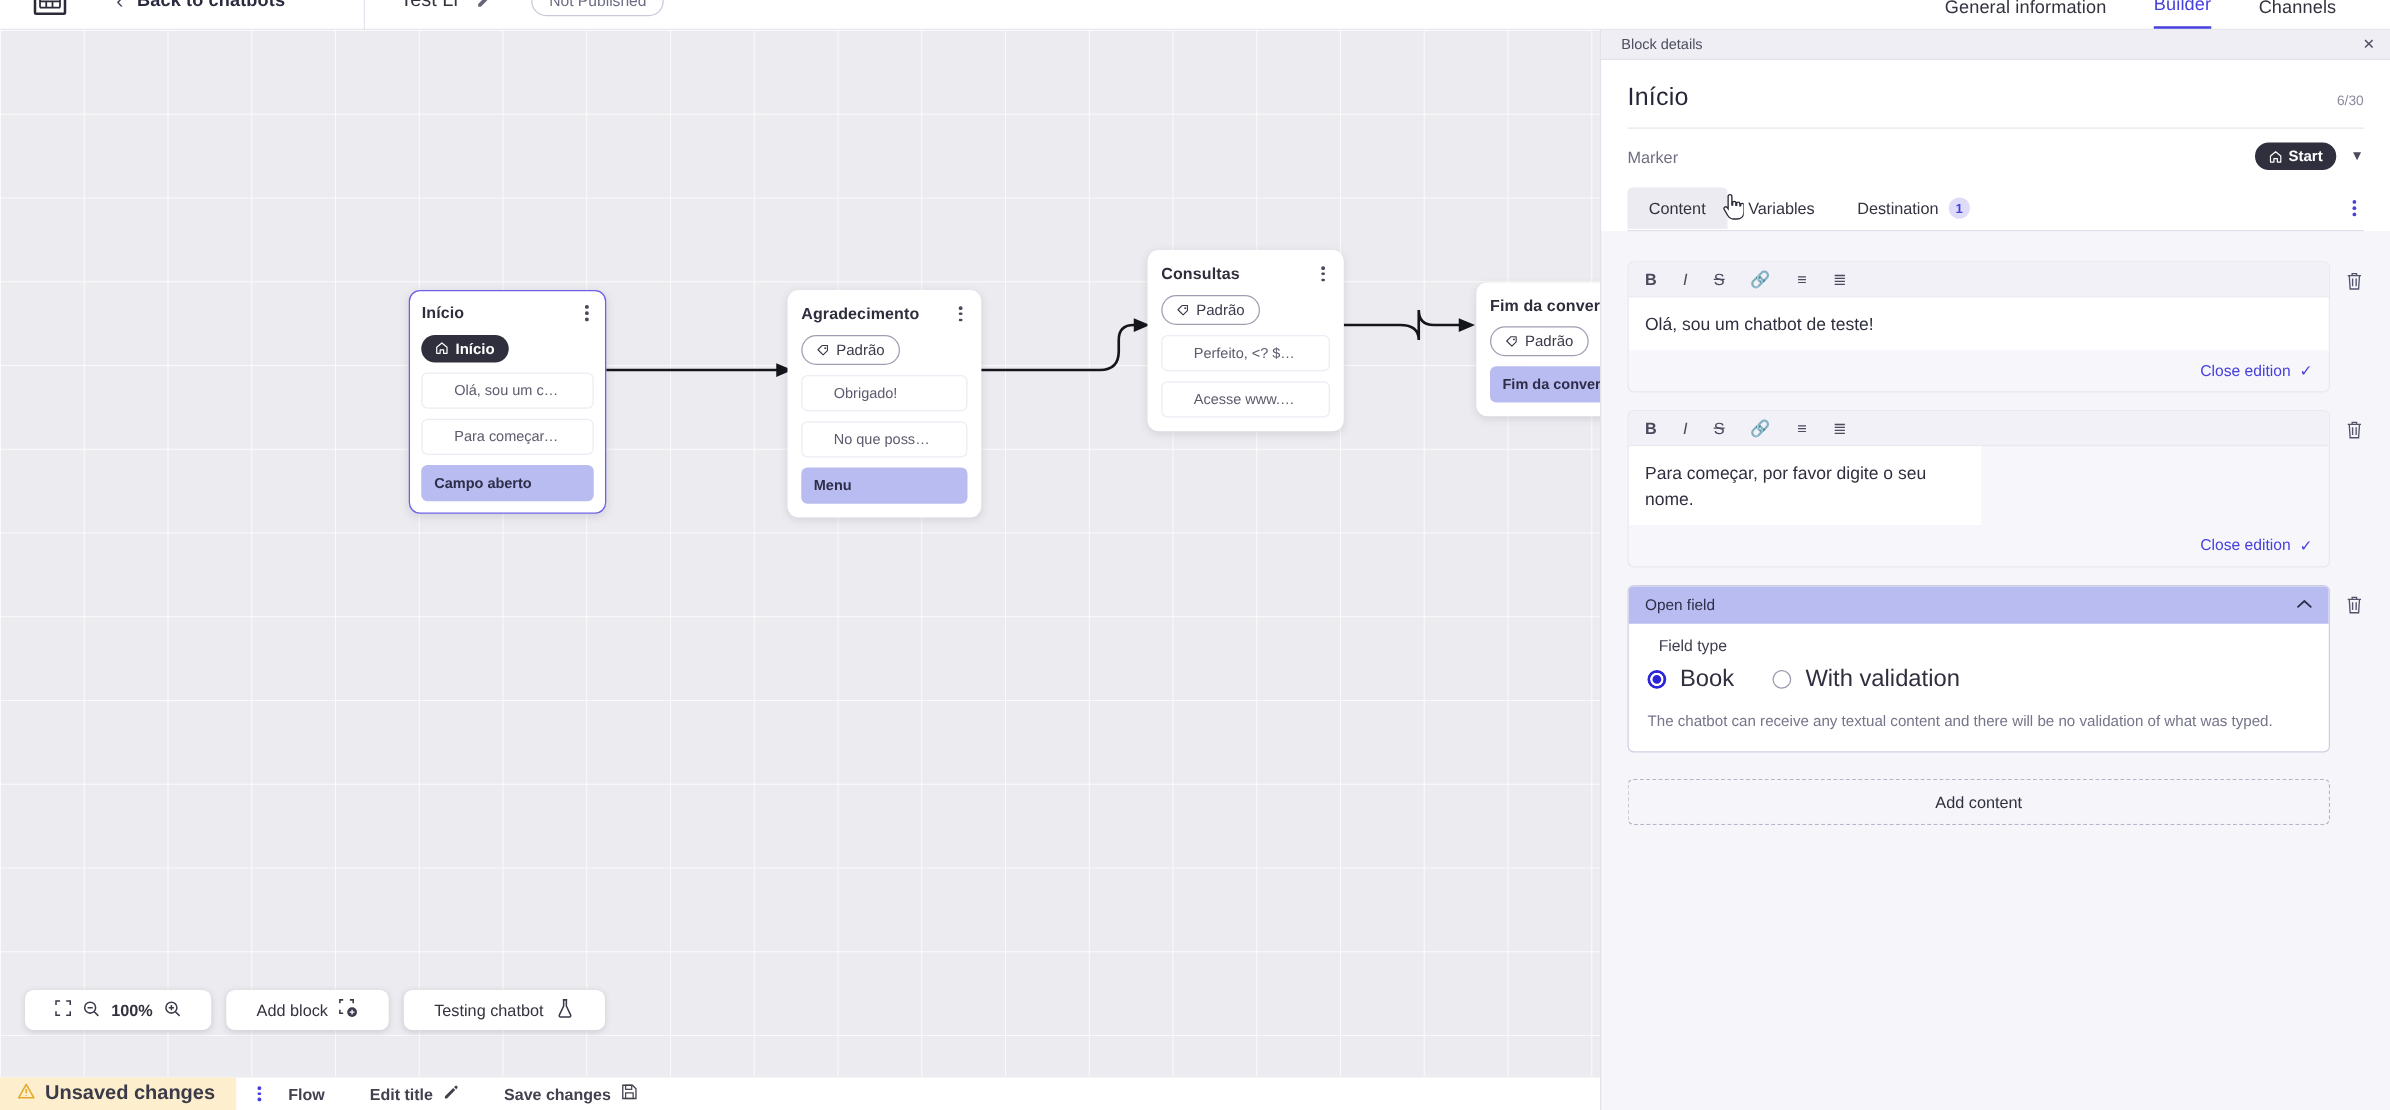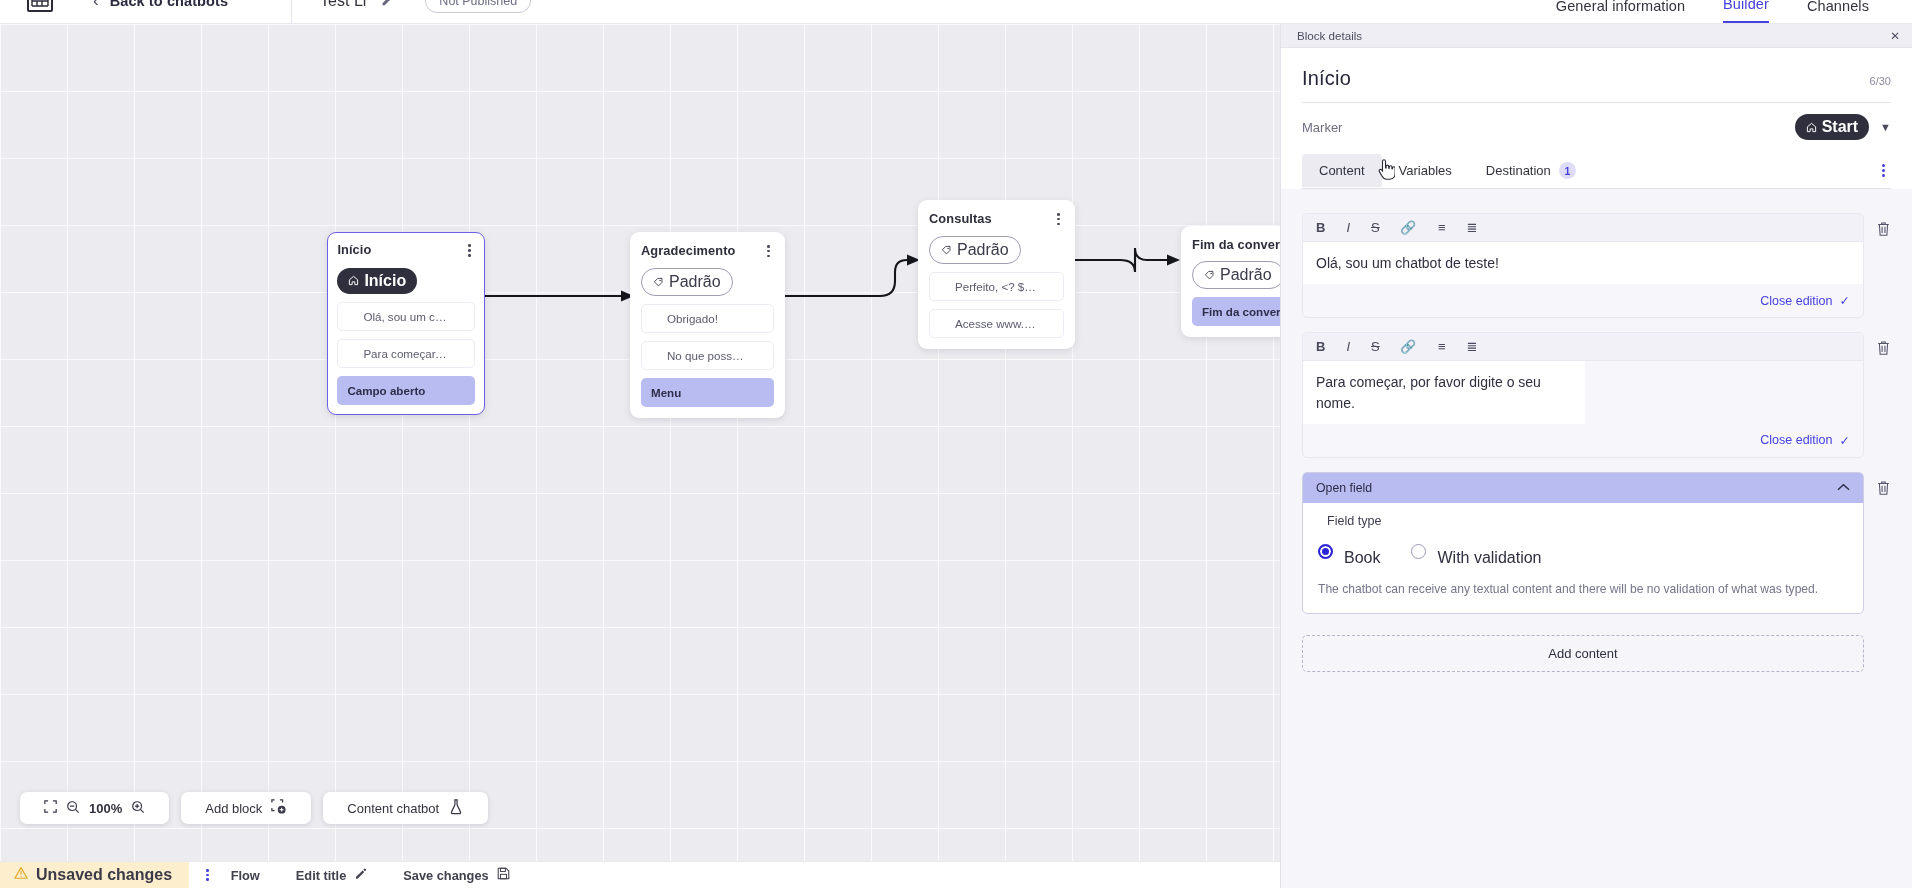--- a/index.html
+++ b/index.html
@@ -70,21 +70,21 @@
     box-shadow: 0 2px 7px rgba(40,40,70,.13);
     padding: 11px 11px 11px 11px;
   }
   .node.selected { border: 1.6px solid #6d60e8; padding: 9.4px 9.4px; }
   .node-head { display: flex; align-items: flex-start; justify-content: space-between; }
   .node-title { font-size: 12.8px; font-weight: 600; color: #2e2e3c; letter-spacing: .1px; }
   .kebab { display: flex; flex-direction: column; gap: 2.2px; padding: 2px 4px; }
   .kebab i { width: 2.6px; height: 2.6px; border-radius: 50%; background: #4b4b5c; display: block; }
   .chip {
     display: inline-flex; align-items: center; gap: 5px; margin-top: 9px;
-    border-radius: 999px; font-size: 16px; font-weight: 600; padding: 4px 11px;
+    border-radius: 999px; font-size: 12px; font-weight: 600; padding: 4px 11px;
   }
   .chip.start { background: #2f2f3d; color: #fff; }
   .chip.default { background: #fff; color: #3a3a4a; border: 1px solid #9e9eb2; font-weight: 500; }
   .chip svg { display: block; }
   .row {
     margin-top: 8px; border-radius: 5px; font-size: 11.6px;
     padding: 7px 25px; color: #5b5b6d; background: #fafaff;
     border: 1px solid #eeeef6;
     white-space: nowrap; overflow: hidden; text-overflow: ellipsis;
   }
@@ -197,21 +197,21 @@
     justify-content: space-between; font-size: 12.3px; color: #2d2d48; font-weight: 500;
   }
   .of-body { padding: 11px 15px 14px 15px; }
   .of-label { font-size: 12.6px; color: #3d3d4e; margin-bottom: 9px; margin-left: 9px; }
   .radio-row { display: flex; align-items: center; gap: 11px; margin-bottom: 13px; }
   .radio {
     width: 15px; height: 15px; border-radius: 50%; border: 1.5px solid #9a9ab0;
     display: inline-block; position: relative; background: #fff;
   }
   .radio.on { border: 2px solid #2b24d8; background: #2b24d8; box-shadow: inset 0 0 0 2px #fff; }
-  .radio-lbl { font-size: 16px; color: #2f2f3f; margin-right: 20px; margin-top: 12px; }
+  .radio-lbl { font-size: 19px; color: #2f2f3f; margin-right: 20px; }
   .of-desc { font-size: 12.1px; color: #75758a; line-height: 1.55; }
 
   .addcontent {
     margin-top: 21px; border: 1.4px dashed #b5b5c8; border-radius: 5px;
     height: 37px; display: flex; align-items: center; justify-content: center;
     font-size: 13px; color: #2f2f3f; font-weight: 500;
   }
 </style>
 </head>
 <body>
@@ -356,21 +356,21 @@
         <span>Add block</span>
         <span>
           <svg width="16" height="16" viewBox="0 0 18 18">
               <path d="M1 4 V1 H4 M10 1 H13 V4 M1 10 V13 H4" stroke="#3a3a4a" stroke-width="1.4" fill="none"></path>
               <circle cx="12" cy="12" r="4.4" fill="#3a3a4a"></circle>
               <path d="M12 9.8 V14.2 M9.8 12 H14.2" stroke="#fff" stroke-width="1.2"></path>
             </svg>
         </span>
       </div>
       <div class="ctool">
-        <span>Content chatbot</span>
+        <span>Testing chatbot</span>
         <span>
           <svg width="16" height="16" viewBox="0 0 18 18">
               <path d="M7 1 H11 M7.8 1 V6.5 L4 14.5 a1.3 1.3 0 0 0 1.2 2 H12.8 a1.3 1.3 0 0 0 1.2 -2 L10.2 6.5 V1" stroke="#3a3a4a" stroke-width="1.4" fill="none" stroke-linejoin="round"></path>
             </svg>
         </span>
       </div>
     </div>
   </div>
 
   <div class="statusbar">

